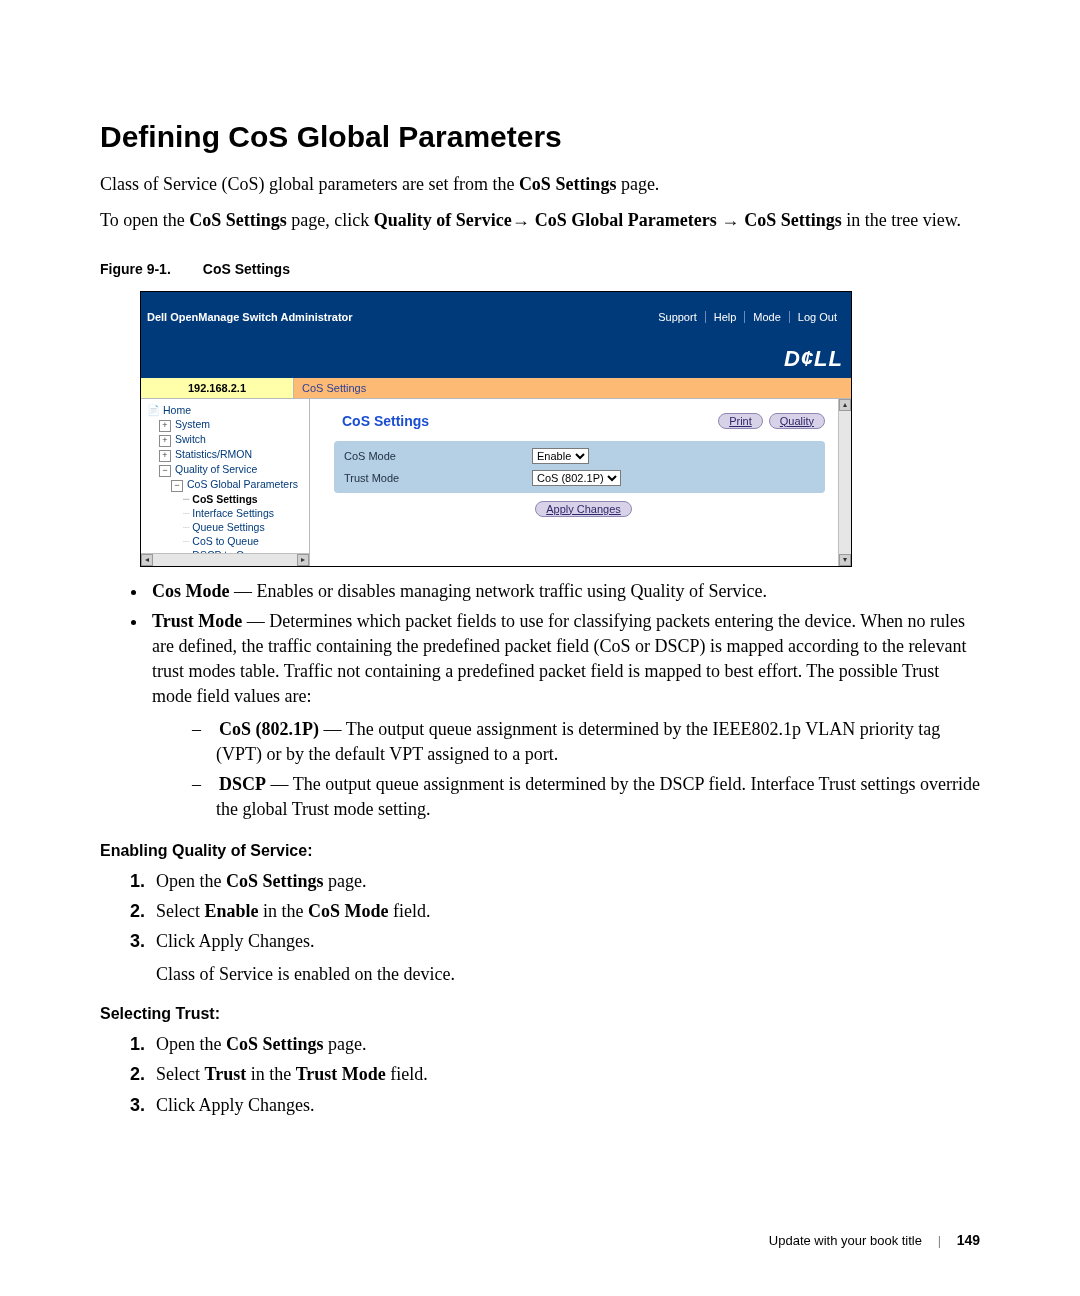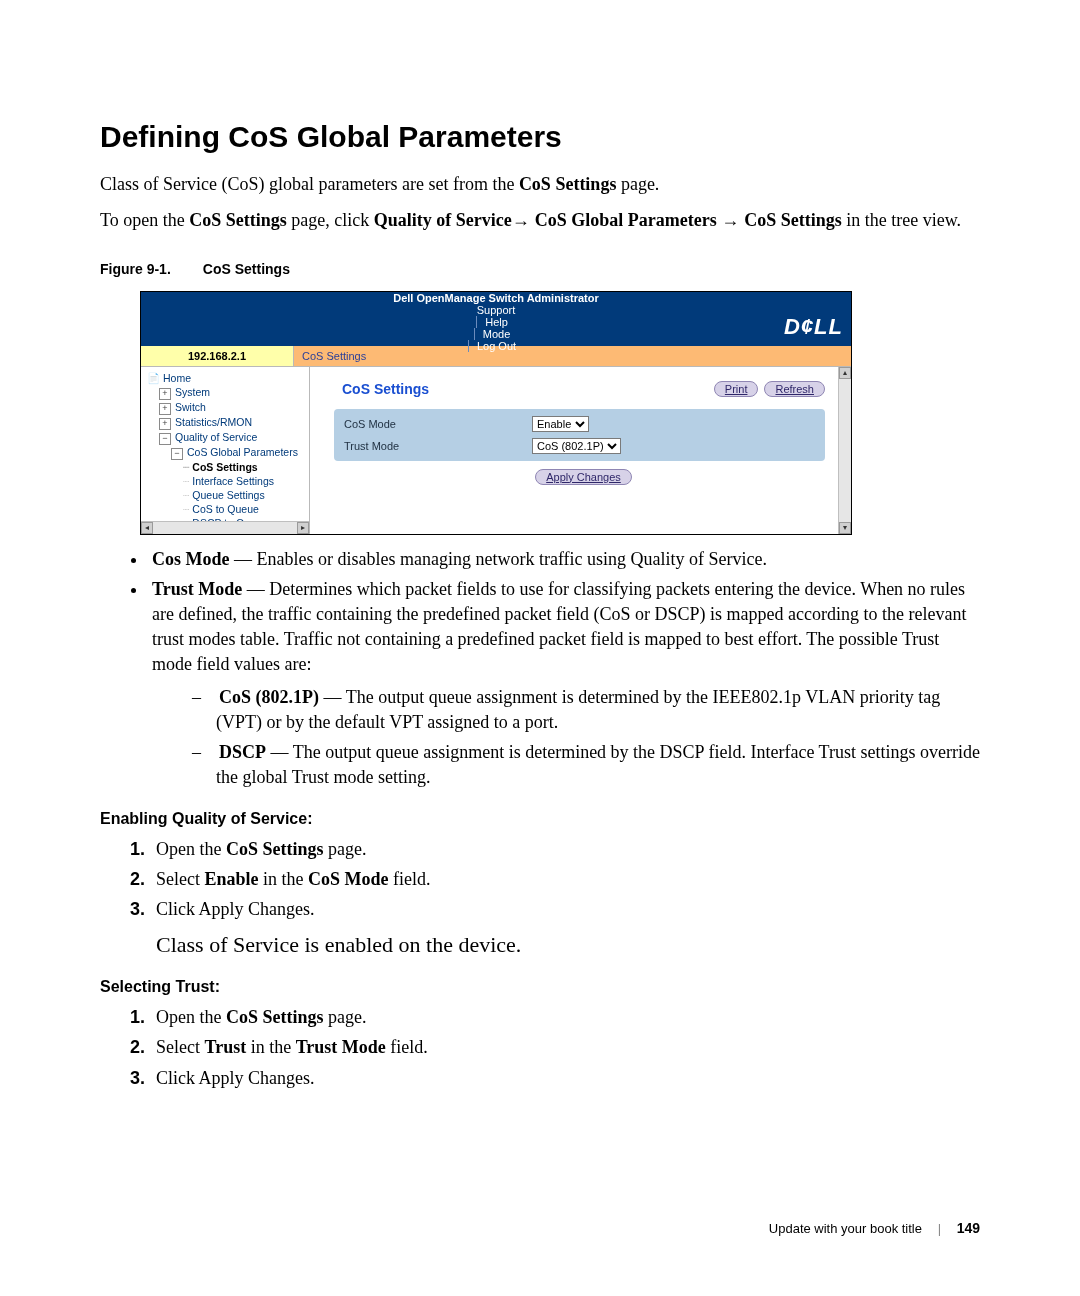--- a/index.html
+++ b/index.html
@@ -47,24 +47,23 @@
     font-family: Tahoma, Arial, sans-serif;
     font-size: 11px;
     color: #000;
   }
   .ss-topbar {
     display: flex;
     align-items: center;
     background: #013a7a;
     color: #fff;
     height: 18px;
-    padding: 0 6px;
-    font-weight: 700;
-    font-size: 11px;
-    flex-direction: column;
+    padding: 16px 6px;
+    font-weight: 700;
+    font-size: 11px;
   }
   .ss-topbar .spacer { flex: 1; }
   .ss-topbar .tlink {
     padding: 0 8px;
     border-left: 1px solid #6b8bbd;
     font-weight: 400;
     cursor: pointer;
   }
   .ss-topbar .tlink.first { border-left: 0; }
   .ss-logo {
@@ -266,27 +265,27 @@
     line-height: 1.45;
     padding-left: 50px;
     margin: 0 0 10px 0;
   }
   ol.steps > li { padding-left: 6px; margin-bottom: 4px; }
   ol.steps > li::marker {
     font-family: "Helvetica Neue", Arial, sans-serif;
     font-weight: 700;
   }
   .step-note {
-    font-size: 22px;
+    font-size: 18px;
     margin: 4px 0 10px 56px;
   }
   .footer {
     position: absolute;
     right: 100px;
-    bottom: 60px;
+    bottom: 48px;
     font-size: 13px;
     font-family: "Helvetica Neue", Arial, sans-serif;
   }
   .footer .sep { margin: 0 12px; color: #888; }
   .footer .pg { font-weight: 700; font-size: 14px; }
 </style>
 </head>
 <body>
 
 <div class="page">
@@ -351,21 +350,21 @@
           <div class="sbtn">◂</div>
           <div class="sbtn">▸</div>
         </div>
       </div>
 
       <div class="ss-content">
         <div class="panel-head">
           <h3>CoS Settings</h3>
           <span class="spacer"></span>
           <span class="pill">Print</span>
-          <span class="pill">Refresh</span>
+          <span class="pill">Quality</span>
         </div>
         <div class="panel-form">
           <table>
             <tbody>
                 <tr>
               <td class="label">CoS Mode</td>
               <td>
                 <select>
                   <option>Enable</option>
                 </select>

